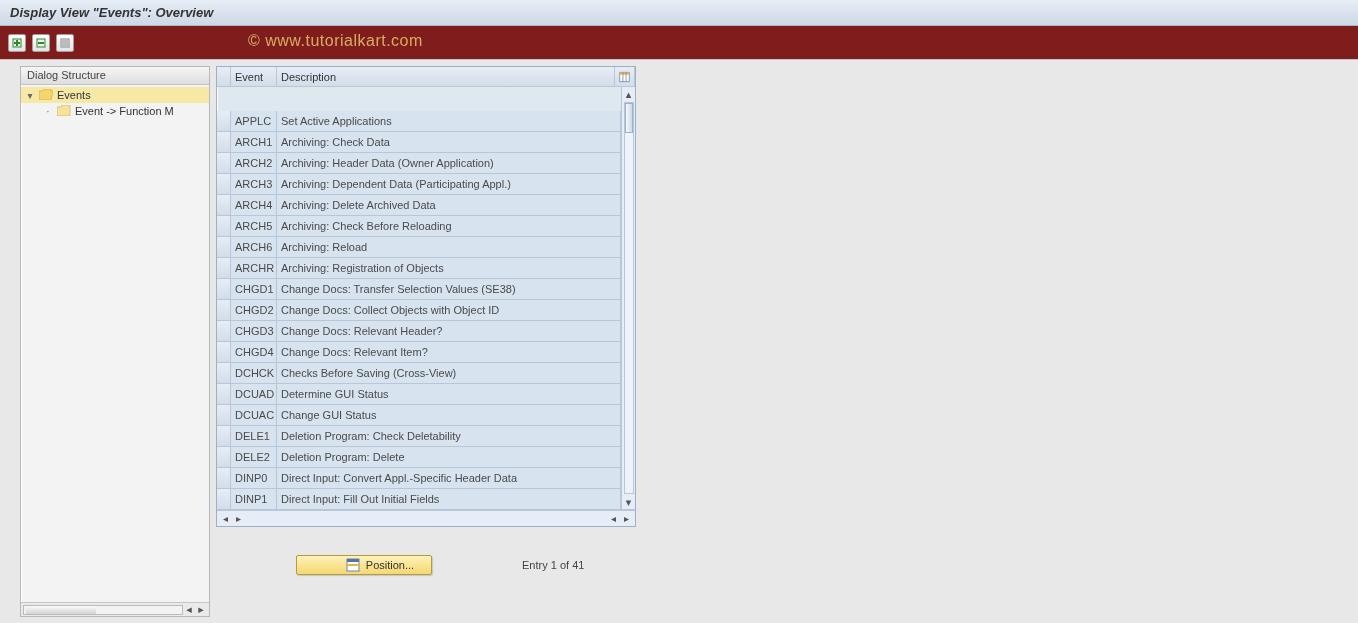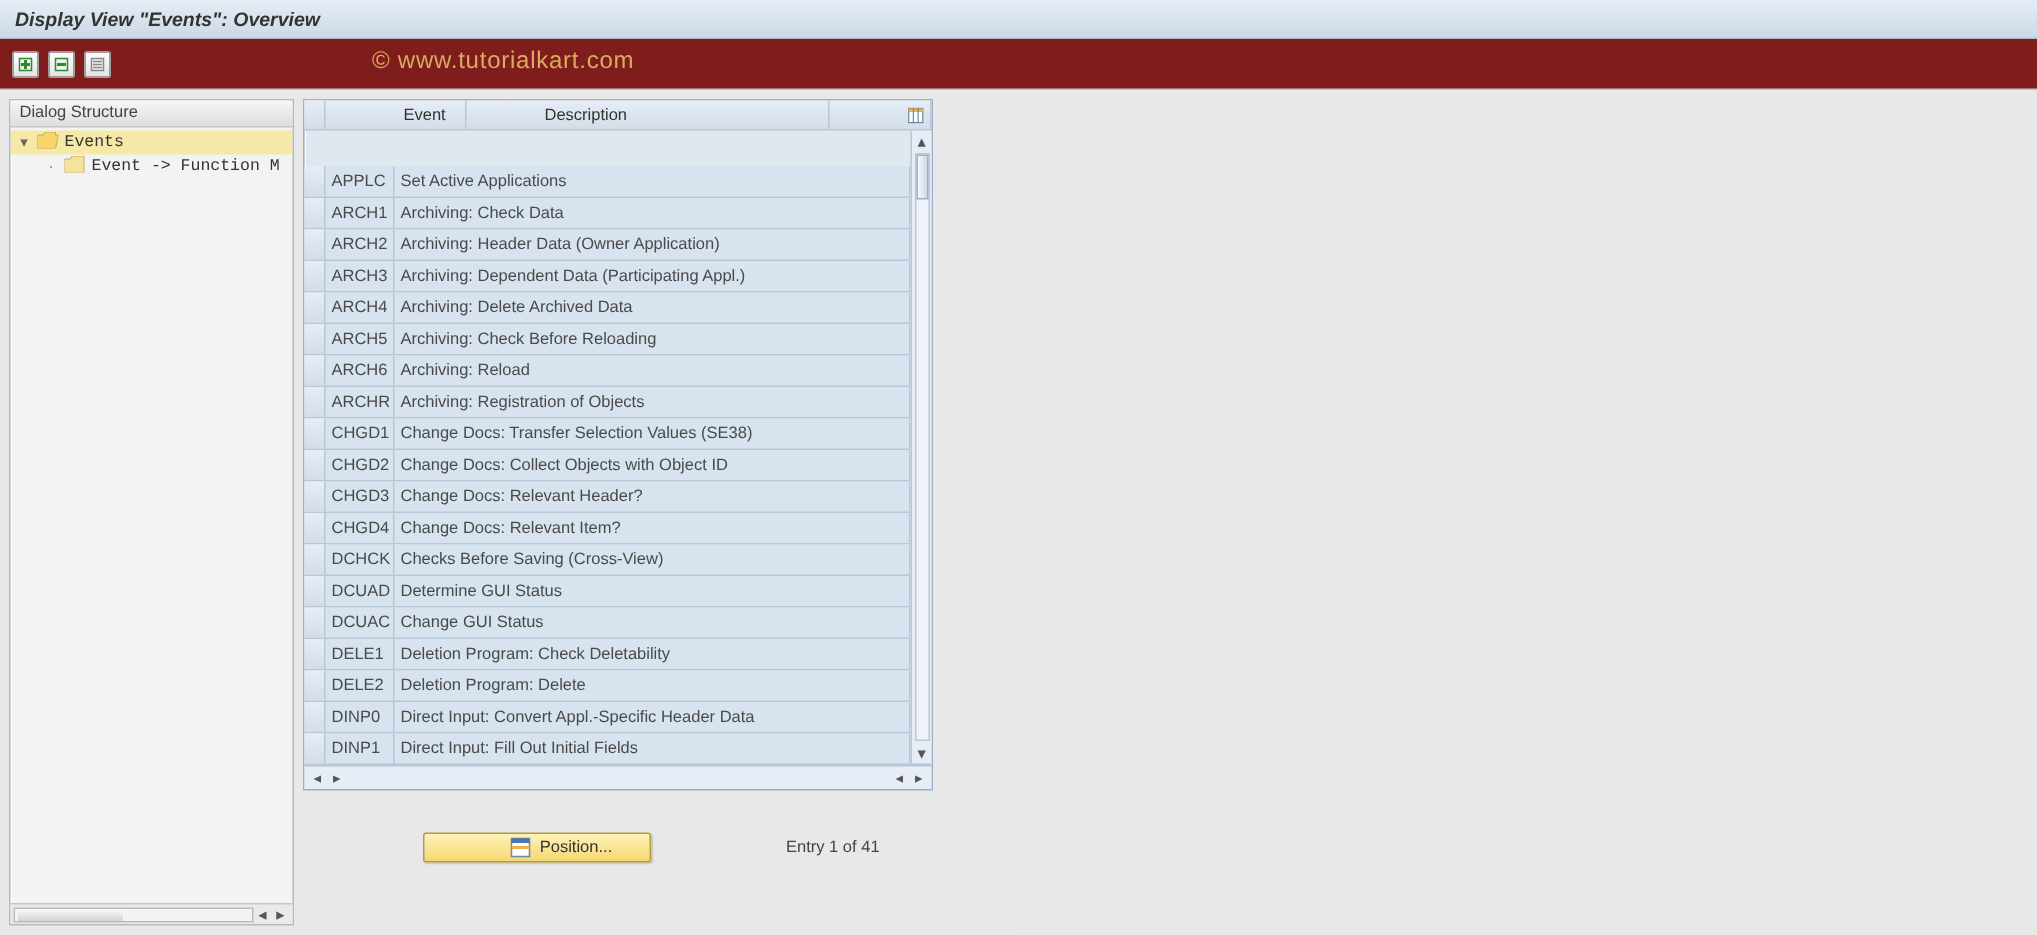--- a/index.html
+++ b/index.html
@@ -74,38 +74,38 @@
   }
 
   
   .tree-panel {
     width: 190px;
     background: #f3f3f3;
     border-right: 1px solid #c5c5c5;
     display: flex;
     flex-direction: column;
     position: relative;
-    margin: 6px 0 6px 6px;
+    margin: 6px 0 6px 20px;
     border: 1px solid #b8b8b8;
     box-shadow: inset 1px 1px 0 #fff;
   }
   .tree-header {
     height: 18px;
     background: linear-gradient(to bottom,#f6f6f6,#dedede);
     border-bottom: 1px solid #c5c5c5;
     padding:2px 6px;
     font-size: 11px;
     color: #444;
   }
   .tree-body { flex:1; overflow:hidden; padding: 2px 0; }
   .tree-row { display:flex; align-items:center; height:16px; padding-left:4px; white-space:nowrap; }
   .tree-row.selected { background: #f6e9a8; }
   .tree-toggle { width:10px; text-align:center; color:#666; font-size:10px;}
   .tree-folder { margin:0 4px; }
-  .tree-label { font-size:11px; color:#333;font-family:Liberation Mono, monospace; }
+  .tree-label { font-size:11px; color:#333; }
   .tree-row.child { padding-left: 22px; }
 
   .hsbar {
     height: 14px;
     background: #eaeaea;
     border-top: 1px solid #c5c5c5;
     display:flex; align-items:center;
     padding:0 2px;
   }
   .hsbar .track { flex:1; height:10px; background:#f3f3f3; border:1px solid #bbb; position:relative;}
@@ -123,21 +123,21 @@
     background: #dfe7ef;
     box-shadow: inset 1px 1px 0 #fff;
     width: 100%;
   }
   .thead, .trow {
     display:flex;
     align-items:stretch;
     border-bottom: 1px solid #b9c6d5;
     font-size:11px;
   }
-  .thead { background: linear-gradient(to bottom,#e6edf6,#d3dde8); height:20px;gap:48px; }
+  .thead { background: linear-gradient(to bottom,#e6edf6,#d3dde8); height:20px; }
   .trow  { background: #d7e3ef; height:21px; }
   .cell {
     border-right: 1px solid #b9c6d5;
     padding: 2px 4px;
     display:flex; align-items:center;
     overflow:hidden; white-space:nowrap; text-overflow: ellipsis;
   }
   .col-sel  { width:14px; background:linear-gradient(to bottom,#e6edf6,#d3dde8);}
   .col-ev   { width:46px; }
   .col-desc { flex:1; }
@@ -175,21 +175,21 @@
 
   
   .position-row {
     display:flex;
     align-items:center;
     margin-top: 28px;
     padding-left: 80px;
     gap: 90px;
   }
   .pos-btn {
-    width: 152px;
+    width: 136px;
     height: 20px;
     background: linear-gradient(to bottom,#fff2b8,#f5d872);
     border: 1px solid #b49a40;
     border-radius: 2px;
     display:flex; align-items:center; justify-content:center;
     gap:6px;
     font-size: 11px;
     box-shadow: 1px 1px 1px rgba(0,0,0,0.15);
     padding-left: 32px;
   }

